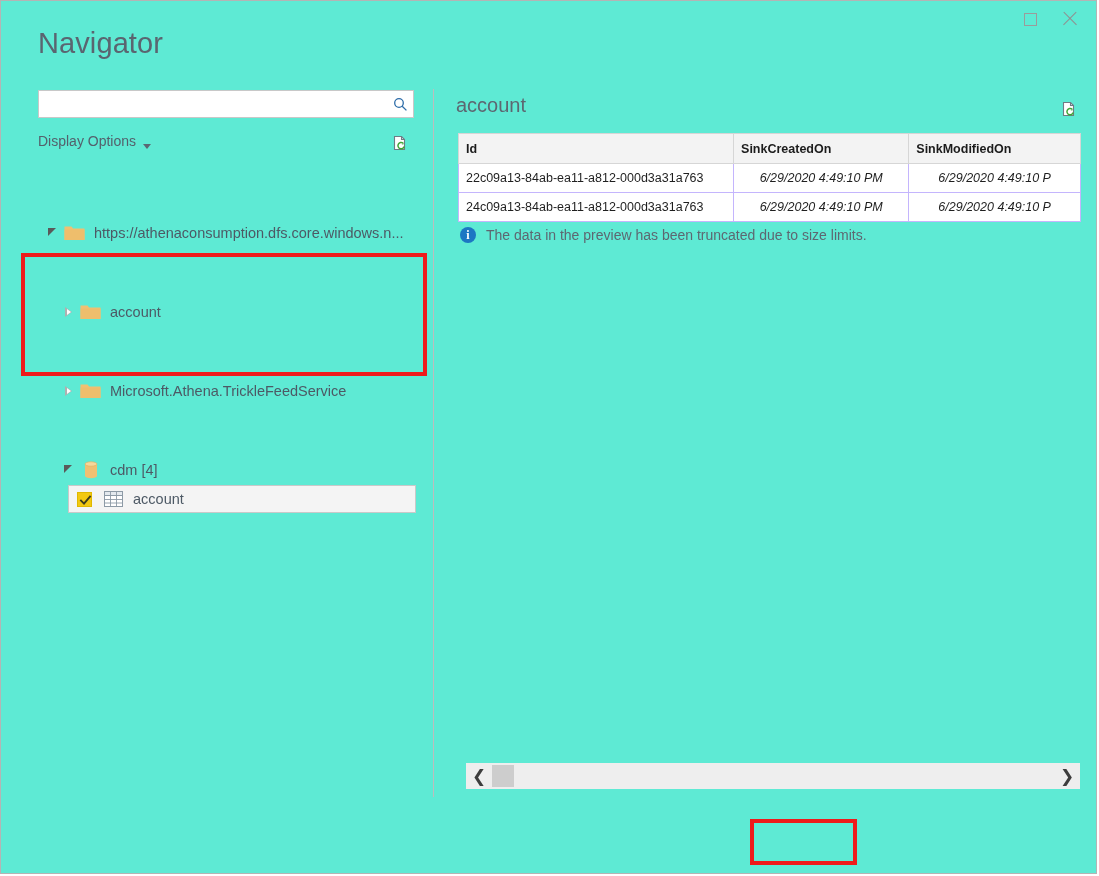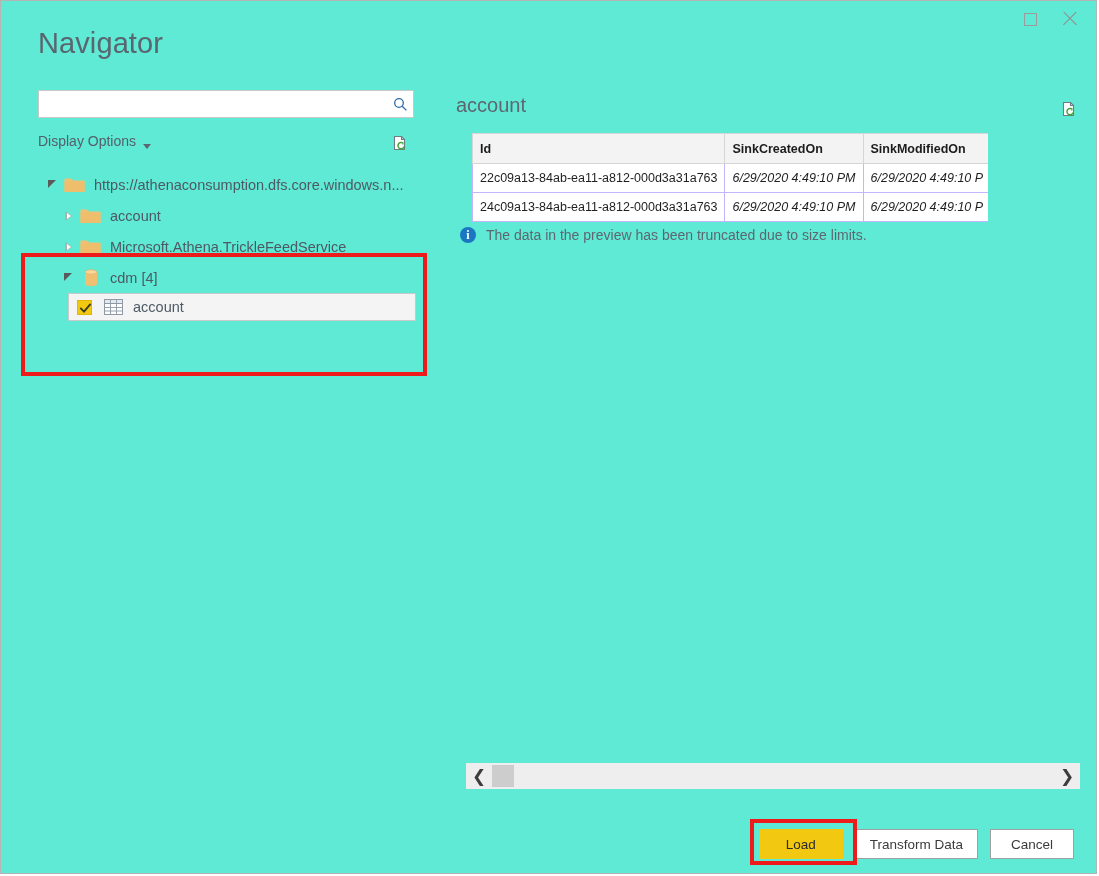--- a/index.html
+++ b/index.html
@@ -162,20 +162,21 @@
     width: 378px;
   }
   .tree-row {
     display: flex;
     align-items: center;
     height: 31px;
     font-size: 14.5px;
     color: #4d5965;
     white-space: nowrap;
     cursor: default;
+    margin-top: 48px;
   }
   .tree-row.lvl1 { padding-left: 6px; }
   .tree-row.lvl2 { padding-left: 22px; }
 
   .twisty {
     width: 16px;
     flex: 0 0 16px;
     display: flex;
     align-items: center;
     justify-content: center;
@@ -300,23 +301,23 @@
     width: 24px; height: 24px;
     display: flex;
     align-items: center;
     justify-content: center;
     cursor: default;
   }
 
   
   .grid-wrap {
     position: absolute;
-    left: 38px;
+    left: 24px;
     top: 48px;
-    width: 516px;
+    width: 623px;
     overflow: hidden;
   }
   table.grid {
     border-collapse: collapse;
     table-layout: fixed;
     font-size: 13px;
     color: #1f1f1f;
   }
   table.grid th {
     background: #f3f3f3;
@@ -593,22 +594,17 @@
     <div class="hscroll">
       <span class="hs-arrow">❮</span>
       <span class="hs-track">
         <span class="hs-thumb"></span>
       </span>
       <span class="hs-arrow">❯</span>
     </div>
 
   </div>
 
-  <div class="footer">
-    <button class="btn primary">Load</button>
-    <button class="btn">Transform Data</button>
-    <button class="btn">Cancel</button>
-  </div>
 
   <div class="hl" id="hl-tree"></div>
   <div class="hl" id="hl-load"></div>
 
 </div>
 
 </body></html>

